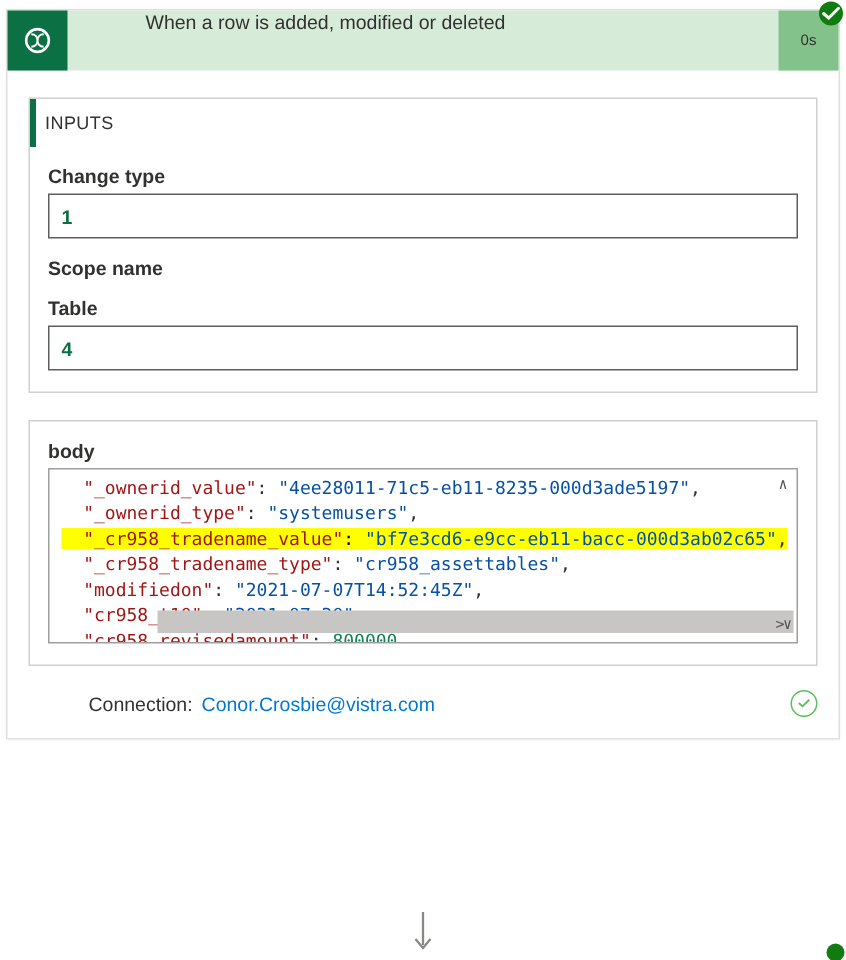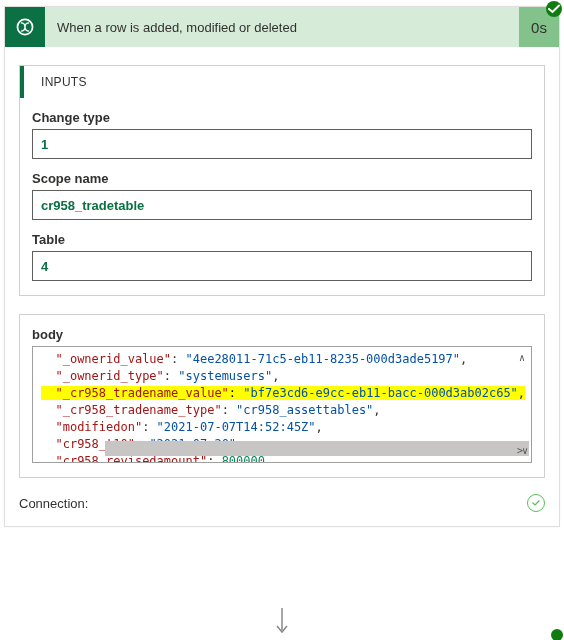--- a/index.html
+++ b/index.html
@@ -31,24 +31,25 @@
     border-radius: 50%;
     display: flex;
     align-items: center;
     justify-content: center;
     color: #fff;
     font-size: 10px;
     z-index: 3;
   }
   .header {
     display: flex;
-    align-items: center;
+    align-items: flex-start;
     height: 40px;
     background: #d6ecd8;
     position: relative;
+    gap: 40px;
   }
   .header-icon {
     width: 40px;
     height: 40px;
     background: #0b7043;
     display: flex;
     align-items: center;
     justify-content: center;
   }
   .header-icon svg { width: 22px; height: 22px; }
@@ -58,32 +59,32 @@
     font-size: 13px;
     color: #323130;
   }
   .header-duration {
     width: 40px;
     height: 40px;
     background: #84c28c;
     display: flex;
     align-items: center;
     justify-content: center;
-    font-size: 15px;
+    font-size: 10px;
     color: #323130;
   }
 
   .section {
     margin: 18px 14px 0 14px;
     border: 1px solid #d2d0ce;
     padding-bottom: 14px;
   }
   .section-head {
     border-left: 4px solid #0b7043;
-    padding: 9px 17px;
+    padding: 9px 6px;
     font-size: 12px;
     letter-spacing: 0.3px;
     color: #323130;
     font-weight: 400;
   }
   .field {
     margin: 12px 12px 0 12px;
     font-weight: bold;
   }
   .field-label {
@@ -146,21 +147,21 @@
   .j-num { color: #098658; }
   .hl { background: #ffff00; }
   pre { margin: 0; white-space: pre; }
 
   .footer {
     margin: 16px 14px 0 14px;
     display: flex;
     align-items: center;
     font-size: 13px;
   }
-  .footer .conn-label { color: #323130; margin-right: 6px; }
+  .footer .conn-label { color: #323130; margin-right: 6px; margin-left: 40px; }
   .footer .conn-link { color: #0078d4; text-decoration: none; }
   .footer .spacer { flex: 1; }
   .footer .ok-circle {
     width: 18px; height: 18px; border: 1.5px solid #5bbf5b; border-radius: 50%;
     display: flex; align-items: center; justify-content: center;
     color: #5bbf5b; font-size: 11px;
   }
 
   .flow-arrow {
     position: absolute;
@@ -205,21 +206,20 @@
   <div class="section">
     <div class="section-head">INPUTS</div>
 
     <div class="field">
       <span class="field-label">Change type</span>
       <div class="field-box">1</div>
     </div>
 
     <div class="field">
       <span class="field-label">Scope name</span>
-      <div class="field-box">cr958_tradetable</div>
     </div>
 
     <div class="field">
       <span class="field-label">Table</span>
       <div class="field-box">4</div>
     </div>
   </div>
 
   <div class="section">
 
@@ -238,20 +238,21 @@
       <div class="scrollbar">
         <div class="sb-up">∧</div>
         <div class="sb-track"></div>
         <div class="sb-down">&gt;∨</div>
       </div>
     </div>
   </div>
 
   <div class="footer">
     <span class="conn-label">Connection:</span>
+    <a href="#" class="conn-link">Conor.Crosbie@vistra.com</a>
     <span class="spacer"></span>
     <span class="ok-circle">
       <svg viewBox="0 0 16 16" width="10" height="10">
           <path d="M3 8 L6.5 11 L13 4.5" stroke="#5bbf5b" stroke-width="2" fill="none" stroke-linecap="round"></path>
         </svg>
     </span>
   </div>
 </div>
 
 <div class="flow-arrow">

